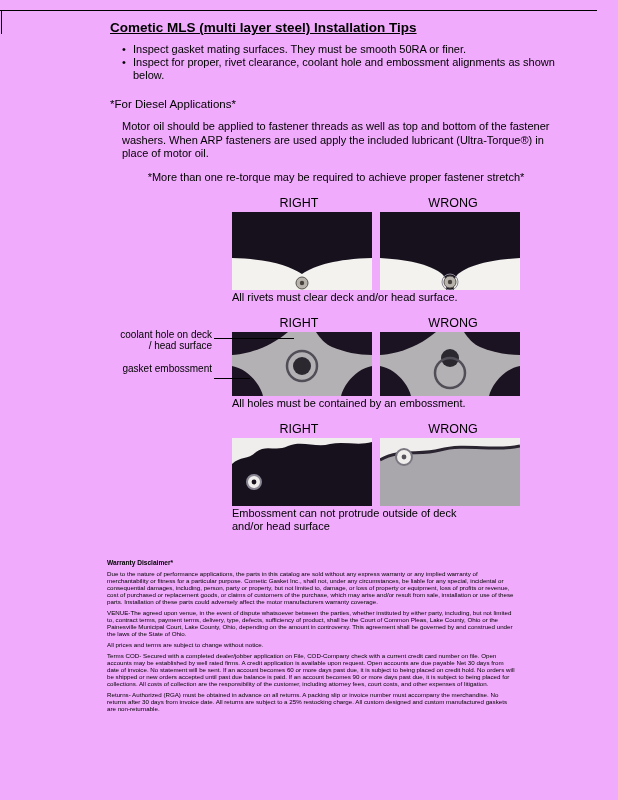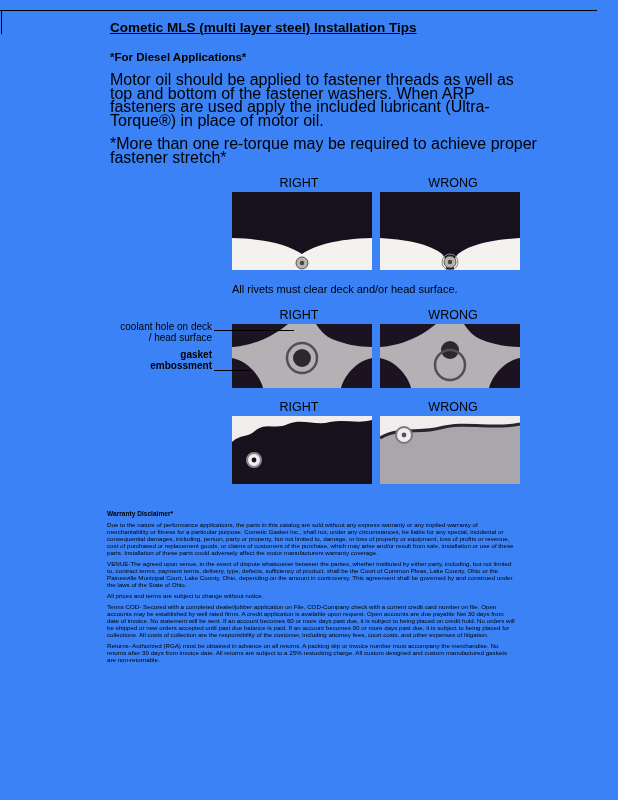--- a/index.html
+++ b/index.html
@@ -1,20 +1,20 @@
 <!DOCTYPE html>
 <html><head>
 <meta charset="utf-8">
 <style>
   html,body { margin:0; padding:0; background:#888; }
   .page {
     position:relative;
     width:618px; height:800px;
     margin:0 auto;
-    background:#3b82f6;
+    background:#f0abfc;
     font-family:"Liberation Sans", sans-serif;
     color:#000;
     overflow:hidden;
   }
   .topline { position:absolute; top:10px; left:0; width:597px; height:1px; background:#000; }
   .leftline { position:absolute; top:10px; left:1px; width:1px; height:24px; background:#000; }
 
   .content { position:absolute; left:100px; top:20px; width:460px; }
 
   .title {
@@ -30,57 +30,61 @@
     content:"○"; position:absolute; left:0; top:1px; font-size:7px;
   }
   ul.subbullets { margin-left:22px; }
   ul.subbullets > li {
     font-size:11px; line-height:13px; padding-left:11px; position:relative;
   }
   ul.subbullets > li::before {
     content:"•"; position:absolute; left:0; top:0; font-size:11px;
   }
 
-  .diesel-heading { margin:16px 0 0 10px; font-size:11.5px; font-weight:bold; }
-  .para { margin:10px 0 0 10px; font-size:16px; line-height:13.5px; width:428px; }
-  .note { margin-top:10px; }
+  .diesel-heading { margin:16px 0 0 10px; font-size:11.5px; font-weight:normal; }
+  .para { margin:10px 0 0 22px; font-size:11px; line-height:13.5px; width:428px; }
+  .note { margin-top:10px;text-align:center; }
 
   .figure { position:relative; margin:12px 0 0 132px; width:288px; }
   .fig-labels { display:flex; gap:20px; }
   .fig-label { width:140px; text-align:center; font-size:12.5px; line-height:15px; }
   .fig-row { display:flex; gap:8px; margin-top:1px; }
   .fig-img { display:block; }
-  .fig-caption { margin-top:13px; font-size:11px; line-height:13px; text-align:left; }
+  .fig-caption { margin-top:1px; font-size:11px; line-height:13px; text-align:left; }
   .fig-caption.narrow { width:250px; }
 
   .callout {
     position:absolute; left:-114px; width:94px;
     font-size:10px; line-height:11px; text-align:right;
   }
   .callout.c1 { top:13px; }
-  .callout.c2 { top:41px;font-weight:bold; }
+  .callout.c2 { top:47px; }
   .cline { position:absolute; height:1px; background:#000; }
   .cline.l1 { left:-18px; top:22px; width:80px; }
   .cline.l2 { left:-18px; top:62px; width:36px; }
 
   .disclaimer { margin:26px 0 0 7px; width:408px; }
   .disclaimer-heading { font-size:6.6px; font-weight:bold; margin:0 0 4px 0; }
   .disclaimer p { margin:0 0 4px 0; font-size:6.2px; line-height:7px; }
 </style>
 </head>
 <body>
 
 <div class="page">
   <div class="topline"></div>
   <div class="leftline"></div>
 
   <div class="content">
 
     <h1 class="title">Cometic MLS (multi layer steel) Installation Tips</h1>
 
+    <ul class="subbullets">
+      <li>Inspect gasket mating surfaces.  They must be smooth 50RA or finer.</li>
+      <li>Inspect for proper, rivet clearance, coolant hole and embossment alignments as shown below.</li>
+    </ul>
 
     <h2 class="diesel-heading">*For Diesel Applications*</h2>
     <p class="para">Motor oil should be applied to fastener threads as well as top and bottom of the fastener washers. When ARP fasteners are used apply the included lubricant (Ultra-Torque®) in place of motor oil.</p>
     <p class="para note">*More than one re-torque may be required to achieve proper fastener stretch*</p>
 
     <div class="figure">
       <div class="fig-labels">
         <span class="fig-label">RIGHT</span>
         <span class="fig-label">WRONG</span>
       </div>
@@ -129,20 +133,21 @@
         <svg class="fig-img" width="140" height="64" viewBox="0 0 140 64">
           <rect width="140" height="64" fill="#b3b1b4"></rect>
           <path d="M0,0 L56,0 C44,10 32,16 18,20 C10,22 4,23 0,23 Z" fill="#1c1322"></path>
           <path d="M84,0 L140,0 L140,23 C126,23 112,20 100,15 C93,12 88,6 84,0 Z" fill="#1c1322"></path>
           <path d="M0,64 L0,34 C10,36 18,42 24,50 C28,55 30,60 31,64 Z" fill="#1c1322"></path>
           <path d="M140,64 L140,34 C130,36 122,42 116,50 C112,55 110,60 109,64 Z" fill="#1c1322"></path>
           <circle cx="70" cy="26" r="9" fill="#2c2830"></circle>
           <circle cx="70" cy="41" r="15" fill="none" stroke="#524e58" stroke-width="2.5"></circle>
         </svg>
       </div>
+      <div class="fig-caption">All holes must be contained by an embossment.</div>
     </div>
 
     <div class="figure">
       <div class="fig-labels">
         <span class="fig-label">RIGHT</span>
         <span class="fig-label">WRONG</span>
       </div>
       <div class="fig-row">
         <svg class="fig-img" width="140" height="68" viewBox="0 0 140 68">
           <rect width="140" height="68" fill="#efeeec"></rect>
@@ -151,20 +156,21 @@
           <circle cx="22" cy="44" r="2.4" fill="#17111d"></circle>
         </svg>
         <svg class="fig-img" width="140" height="68" viewBox="0 0 140 68">
           <rect width="140" height="68" fill="#efeeec"></rect>
           <path d="M0,22 C20,10 40,18 60,12 C85,5 115,14 140,8 L140,68 L0,68 Z" fill="#a9a7ac"></path>
           <path d="M0,22 C20,10 40,18 60,12 C85,5 115,14 140,8" stroke="#2a2430" stroke-width="3" fill="none"></path>
           <circle cx="24" cy="19" r="8" fill="#efeeec" stroke="#7a7680" stroke-width="2"></circle>
           <circle cx="24" cy="19" r="2.4" fill="#55525a"></circle>
         </svg>
       </div>
+      <div class="fig-caption narrow">Embossment can not protrude outside of deck and/or head surface</div>
     </div>
 
     <div class="disclaimer">
       <div class="disclaimer-heading">Warranty Disclaimer*</div>
       <p>Due to the nature of performance applications, the parts in this catalog are sold without any express warranty or any implied warranty of merchantability or fitness for a particular purpose.  Cometic Gasket Inc., shall not, under any circumstances, be liable for any special, incidental or consequential damages, including, person, party or property, but not limited to, damage, or loss of property or equipment, loss of profits or revenue, cost of purchased or replacement goods, or claims of customers of the purchase, which may arise and/or result from sale, installation or use of these parts.  Installation of these parts could adversely affect the motor manufacturers warranty coverage.</p>
       <p>VENUE-The agreed upon venue, in the event of dispute whatsoever between the parties, whether instituted by either party, including, but not limited to, contract terms, payment terms, delivery, type, defects, sufficiency of product, shall be the Court of Common Pleas, Lake County, Ohio or the Painesville Municipal Court, Lake County, Ohio, depending on the amount in controversy. This agreement shall be governed by and construed under the laws of the State of Ohio.</p>
       <p>All prices and terms are subject to change without notice.</p>
       <p>Terms COD- Secured with a completed dealer/jobber application on File, COD-Company check with a current credit card number on file.  Open accounts may be established by well rated firms.  A credit application is available upon request.  Open accounts are due payable Net 30 days from date of invoice.  No statement will be sent.  If an account becomes 60 or more days past due, it is subject to being placed on credit hold.  No orders will be shipped or new orders accepted until past due balance is paid.  If an account becomes 90 or more days past due, it is subject to being placed for collections.  All costs of collection are the responsibility of the customer, including attorney fees, court costs, and other expenses of litigation.</p>
       <p>Returns- Authorized (RGA) must be obtained in advance on all returns.  A packing slip or invoice number must accompany the merchandise.  No returns after 30 days from invoice date.  All returns are subject to a 25% restocking charge.  All custom designed and custom manufactured gaskets are non-returnable.</p>
 

